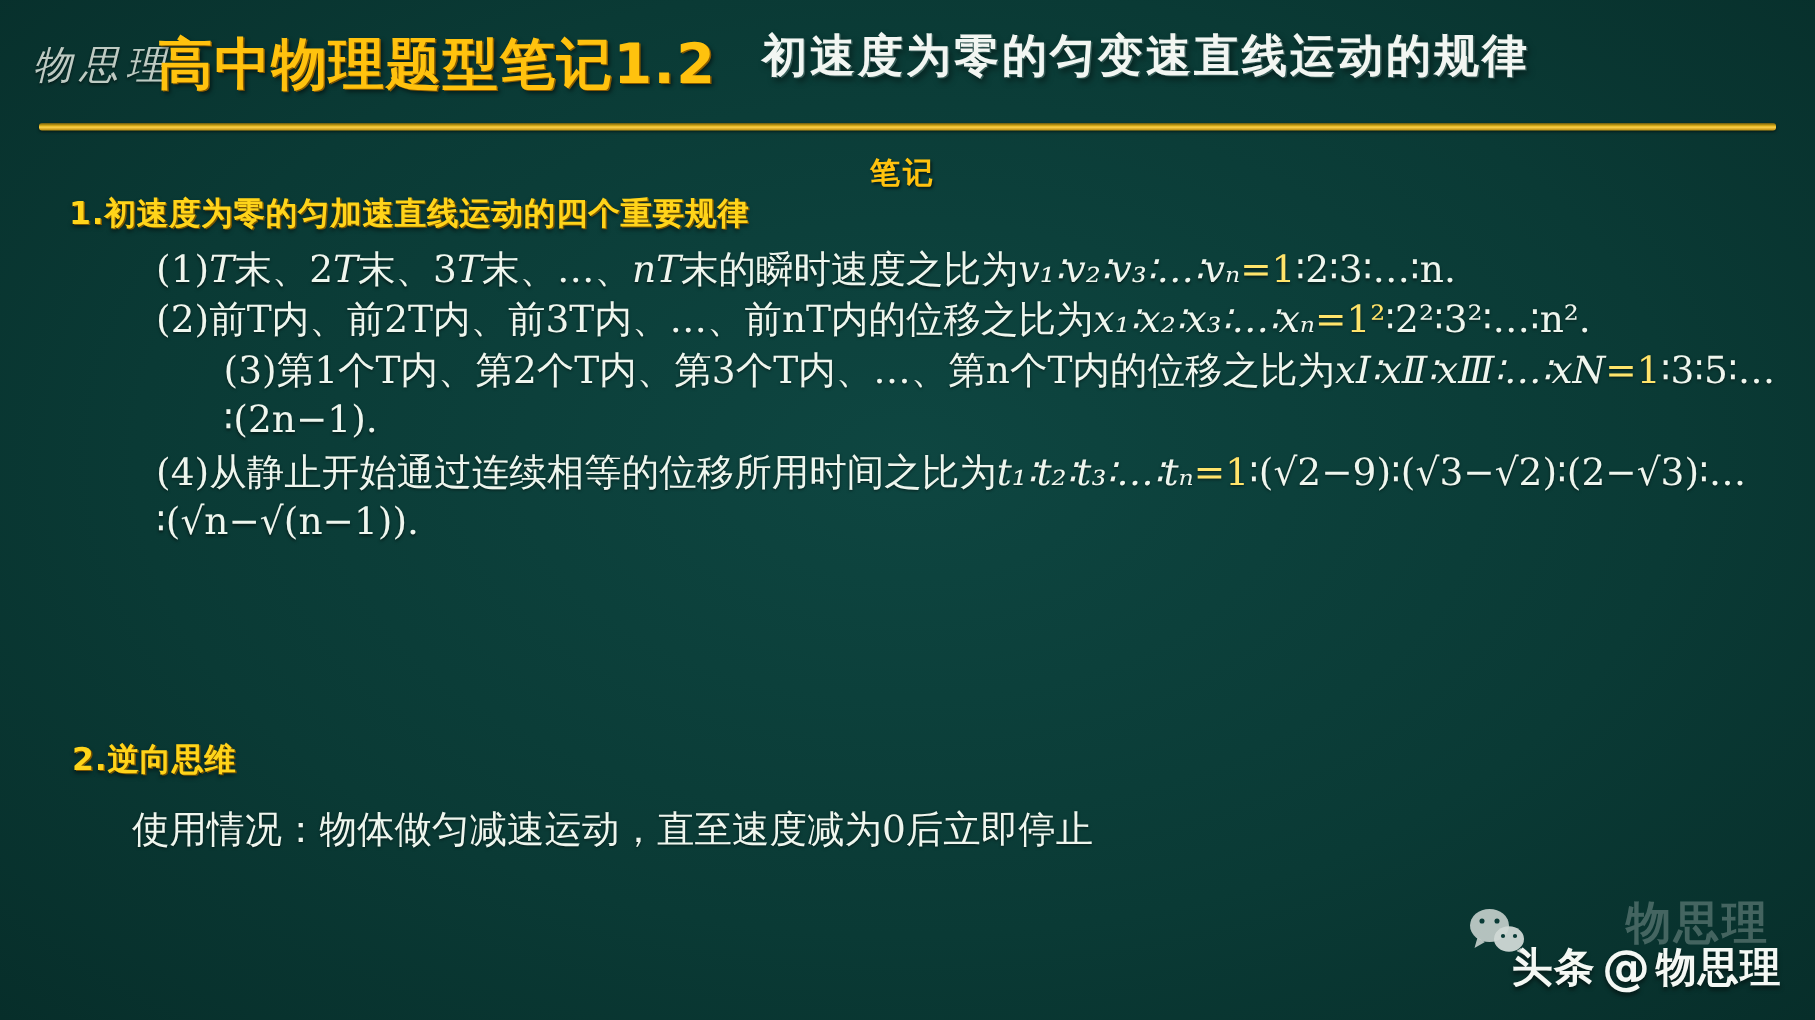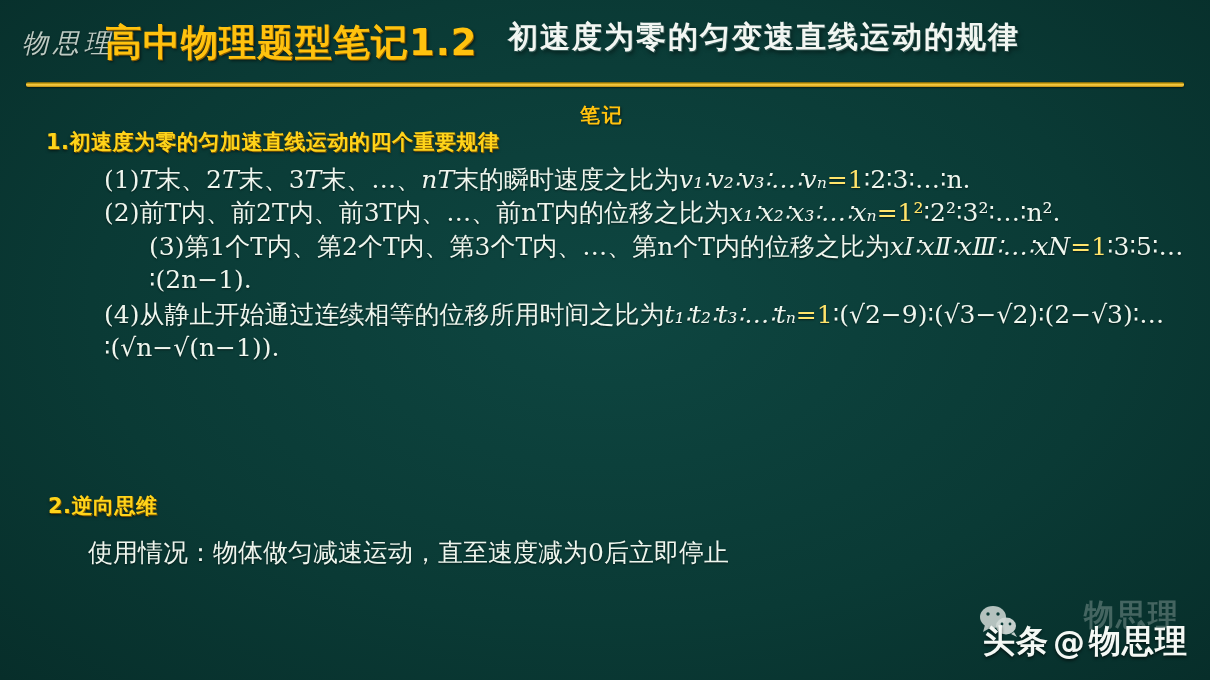--- a/index.html
+++ b/index.html
@@ -97,21 +97,21 @@
     position:absolute;right:22px;bottom:16px;
     display:flex;align-items:center;gap:4px;
   }
   .wm-ghost{
     position:absolute;right:30px;bottom:44px;
     font-size:30px;font-weight:bold;color:#cfd8d4;opacity:.30;
     font-family:"DejaVu Sans","Liberation Sans",sans-serif;
     letter-spacing:2px;
   }
   .wm-text{
-    font-size:32px;font-weight:bold;color:#f4f8f4;
+    font-size:27px;font-weight:bold;color:#f4f8f4;
     font-family:"DejaVu Sans","Liberation Sans",sans-serif;
     letter-spacing:1px;
     text-shadow:0 2px 3px rgba(0,0,0,.55);
   }
   .wm-at{
     font-size:32px;font-weight:bold;color:#f4f8f4;
     font-family:"DejaVu Sans","Liberation Sans",sans-serif;
     text-shadow:0 2px 3px rgba(0,0,0,.55);
   }
   .bubble-icon{

